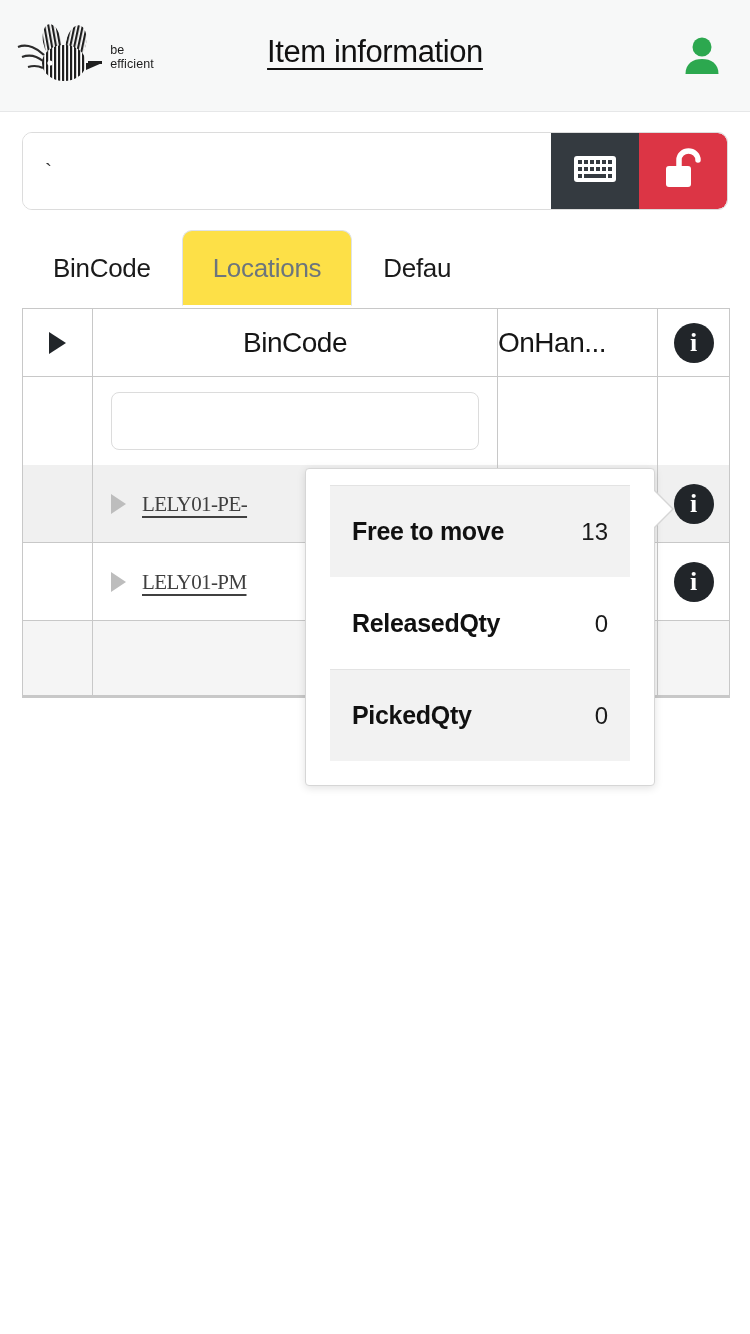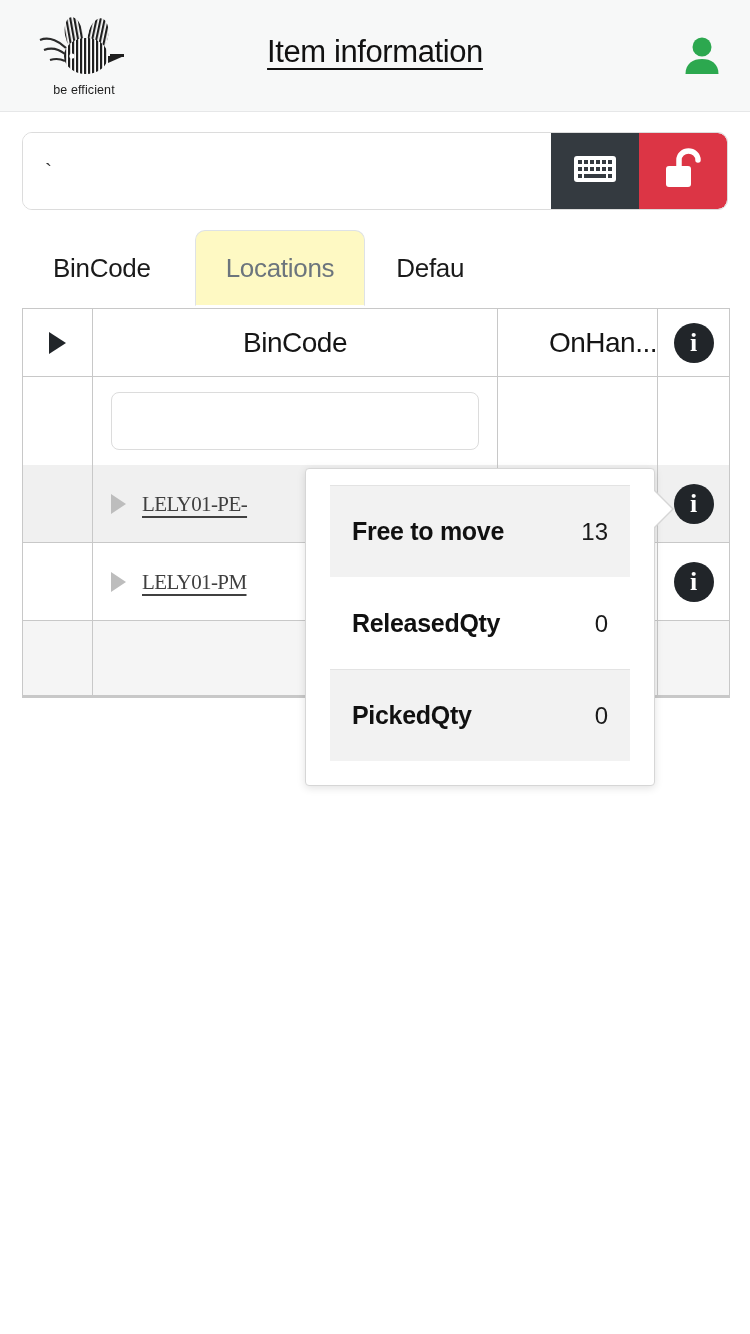--- a/index.html
+++ b/index.html
@@ -26,24 +26,23 @@
     width: 750px; height: 112px;
     background: #f7f8f8;
     border-bottom: 1px solid #e6e7e8;
   }
 
   .brand-logo {
     position: absolute;
     left: 28px; top: 8px;
     width: 112px; height: 96px;
     display: flex;
-    flex-direction: column;
+    flex-direction: row;
     align-items: center;
     justify-content: center;
-    text-align: center;
   }
   .brand-logo svg { display: block; }
   .brand-tagline {
     font-family: "Liberation Sans", sans-serif;
     font-size: 12.5px;
     color: #1d1d1d;
     letter-spacing: 0.1px;
     margin-top: 1px;
   }
 
@@ -125,25 +124,24 @@
     cursor: pointer;
     white-space: nowrap;
     background: transparent;
     border: 1px solid transparent;
     border-radius: 10px 10px 0 0;
     position: relative;
     letter-spacing: -0.3px;
   }
   .tab.active {
     color: #6c757d;
-    background: #fef9c3;
+    background: #fde047;
     border-color: #dee2e6;
     border-bottom-color: #ffffff;
     z-index: 2;
-    margin-left: 13px;
   }
 
   
   .grid {
     position: absolute;
     left: 22px; top: 308px;
     width: 708px;
     border: 1px solid #c8c8c8;
     border-top: 1px solid #c8c8c8;
     background: #ffffff;
@@ -153,21 +151,21 @@
   .cell {
     border-right: 1px solid #c8c8c8;
     display: flex;
     align-items: center;
     overflow: hidden;
   }
   .cell:last-child { border-right: none; }
 
   .c-expand  { width: 70px;  justify-content: center; }
   .c-bincode { width: 405px; justify-content: center; }
-  .c-onhand  { width: 160px; justify-content: flex-end; }
+  .c-onhand  { width: 160px; justify-content: flex-start; }
   .c-info    { width: 71px;  justify-content: center; }
 
   .row-header { height: 68px; background: #ffffff; border-bottom: 1px solid #c8c8c8; }
   .row-header .cell { height: 68px; }
   .hdr-text {
     font-family: "Liberation Sans", sans-serif;
     font-size: 28px;
     color: #151515;
     letter-spacing: -0.5px;
     white-space: nowrap;

